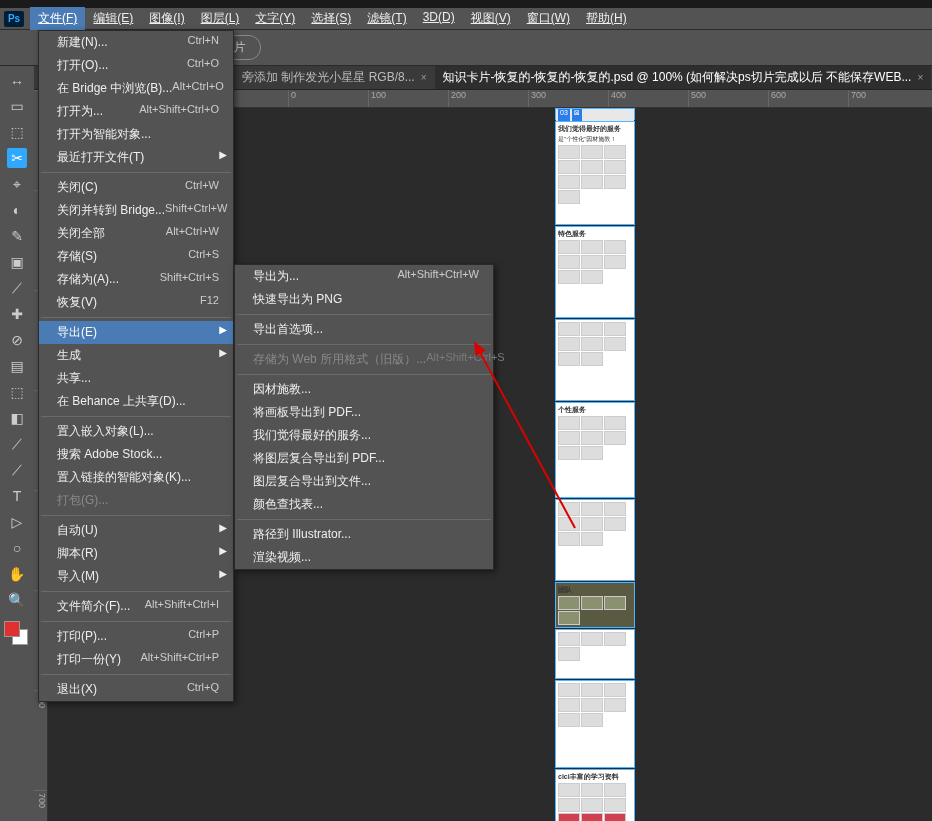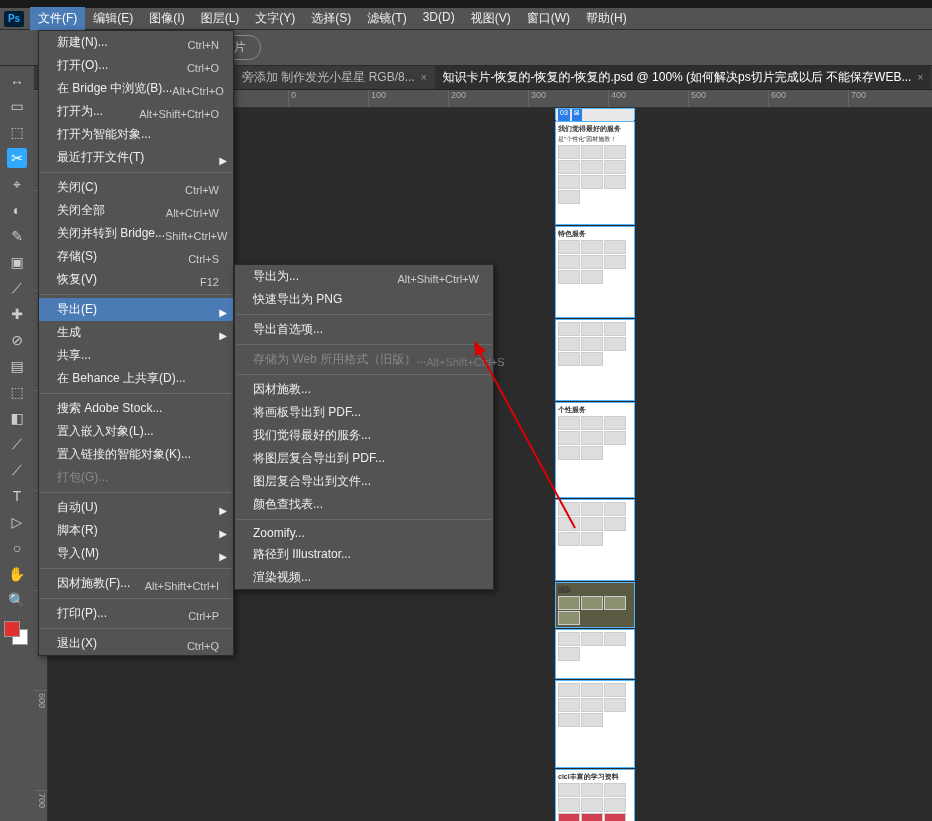--- a/index.html
+++ b/index.html
@@ -1,20 +1,20 @@
 <!DOCTYPE html>
 <html><head>
 <meta charset="utf-8">
 <style>
 * { margin:0; padding:0; box-sizing:border-box; font-family:"Microsoft YaHei",Arial,sans-serif; font-size:12px; }
 body { background:#323232; width:932px; height:821px; overflow:hidden; position:relative; color:#ddd; }
 .topbar { height:8px; background:#1a1a1a; }
 .menubar { background:#535353; height:22px; display:flex; align-items:center; padding-left:4px; border-bottom:1px solid #2a2a2a;}
 .ps-icon { width:20px; height:16px; background:#001e36; color:#31a8ff; font-weight:bold; font-size:10px; display:flex; align-items:center; justify-content:center; border-radius:2px; margin-right:6px;}
-.menubar-item { padding:3px 8px; color:#eee; cursor:default;}
+.menubar-item { padding:3px 8px; color:#eee; cursor:default;text-decoration:underline;}
 .menubar-item.active { background:#4a7bb5; color:#fff; }
 .toolbar-strip { height:36px; background:#535353; display:flex; align-items:center; padding-left:40px; gap:20px; border-bottom:1px solid #2a2a2a;}
 .toolbar-disabled { color:#888; }
 .pill-btn { border:1px solid #888; border-radius:12px; padding:3px 14px; color:#ccc; }
 .left-tools { position:absolute; left:0; top:66px; width:34px; background:#535353; height:755px; display:flex; flex-direction:column; align-items:center; padding-top:4px; gap:6px;}
 .tool-btn { width:20px; height:20px; color:#ccc; display:flex; align-items:center; justify-content:center; cursor:default; font-size:14px;}
 .tool-btn.active { background:#31a8ff; color:#fff; border-radius:2px; padding:1px 2px;}
 .doc-tabs { position:absolute; left:34px; top:66px; right:0; height:24px; background:#3a3a3a; display:flex; align-items:center; padding-left:200px; overflow:hidden; border-bottom:1px solid #222;}
 .doc-tab { padding:4px 8px; color:#bbb; display:flex; align-items:center; gap:6px; white-space:nowrap; font-size:11px;}
 .doc-tab.active { background:#2e2e2e; color:#fff; }
@@ -29,21 +29,21 @@
 .slice-head { height:14px; background:#e8e8e8; font-size:8px; color:#333; padding:0 2px; display:flex; gap:2px;}
 .slice-tag { background:#2b7de9; color:#fff; padding:0 2px; font-size:7px;}
 .slice-body { display:flex; flex-wrap:wrap; padding:2px; gap:1px; font-size:6px; color:#333;}
 .thumb { background:#ddd; border:1px solid #ccc; }
 .color-swatches { position:absolute; left:4px; bottom:200px; width:26px;}
 .swatch-fg { width:16px; height:16px; background:#e03030; border:1px solid #999; position:absolute; z-index:2;}
 .swatch-bg { width:16px; height:16px; background:#fff; border:1px solid #999; position:absolute; left:8px; top:8px;}
 .menu { position:absolute; background:#535353; border:1px solid #2a2a2a; box-shadow:2px 2px 6px rgba(0,0,0,0.5);}
 .menu-file { left:38px; top:30px; width:196px; }
 .menu-export { left:234px; top:264px; width:260px; }
-.menu-row { display:flex; align-items:flex-end; justify-content:space-between; padding:3px 14px 3px 18px; color:#eee; white-space:nowrap; position:relative;}
+.menu-row { display:flex; align-items:flex-start; justify-content:space-between; padding:3px 14px 3px 18px; color:#eee; white-space:nowrap; position:relative;}
 .menu-row.disabled { color:#8a8a8a; }
 .menu-row.highlight { background:#4a7bb5; color:#fff;}
 .menu-row .shortcut { color:#ccc; font-size:11px; }
 .menu-row.disabled .shortcut { color:#7a7a7a; }
 .menu-sep { height:1px; background:#6a6a6a; margin:3px 2px;}
 .submenu-arrow { position:absolute; right:6px; font-size:10px;}
 .arrow-ann { position:absolute; left:465px; top:338px; width:120px; height:200px; pointer-events:none;}
 .arrow-ann svg { overflow:visible; }
 </style>
 </head>
@@ -282,56 +282,60 @@
     <div class="menu-row">
       <span>最近打开文件(T)</span>
       <span class="submenu-arrow">▶</span>
     </div>
     <div class="menu-sep"></div>
     <div class="menu-row">
       <span>关闭(C)</span>
       <span class="shortcut">Ctrl+W</span>
     </div>
     <div class="menu-row">
+      <span>关闭并转到 Bridge...</span>
+      <span class="shortcut">Shift+Ctrl+W</span>
+    </div>
+    <div class="menu-row">
       <span>关闭全部</span>
       <span class="shortcut">Alt+Ctrl+W</span>
     </div>
     <div class="menu-row">
-      <span>关闭并转到 Bridge...</span>
-      <span class="shortcut">Shift+Ctrl+W</span>
-    </div>
-    <div class="menu-row">
       <span>存储(S)</span>
       <span class="shortcut">Ctrl+S</span>
     </div>
     <div class="menu-row">
+      <span>存储为(A)...</span>
+      <span class="shortcut">Shift+Ctrl+S</span>
+    </div>
+    <div class="menu-row">
       <span>恢复(V)</span>
       <span class="shortcut">F12</span>
     </div>
     <div class="menu-sep"></div>
     <div class="menu-row highlight">
       <span>导出(E)</span>
       <span class="submenu-arrow">▶</span>
     </div>
     <div class="menu-row">
       <span>生成</span>
       <span class="submenu-arrow">▶</span>
     </div>
     <div class="menu-row">
       <span>共享...</span>
     </div>
     <div class="menu-row">
       <span>在 Behance 上共享(D)...</span>
     </div>
     <div class="menu-sep"></div>
     <div class="menu-row">
+      <span>置入嵌入对象(L)...</span>
+    </div>
+    <div class="menu-row">
       <span>搜索 Adobe Stock...</span>
-    </div>
-    <div class="menu-row">
-      <span>置入嵌入对象(L)...</span>
     </div>
     <div class="menu-row">
       <span>置入链接的智能对象(K)...</span>
     </div>
     <div class="menu-row disabled">
       <span>打包(G)...</span>
     </div>
     <div class="menu-sep"></div>
     <div class="menu-row">
       <span>自动(U)</span>
@@ -340,27 +344,31 @@
     <div class="menu-row">
       <span>脚本(R)</span>
       <span class="submenu-arrow">▶</span>
     </div>
     <div class="menu-row">
       <span>导入(M)</span>
       <span class="submenu-arrow">▶</span>
     </div>
     <div class="menu-sep"></div>
     <div class="menu-row">
-      <span>因材施教(F)...</span>
+      <span>文件简介(F)...</span>
       <span class="shortcut">Alt+Shift+Ctrl+I</span>
     </div>
     <div class="menu-sep"></div>
     <div class="menu-row">
       <span>打印(P)...</span>
       <span class="shortcut">Ctrl+P</span>
+    </div>
+    <div class="menu-row">
+      <span>打印一份(Y)</span>
+      <span class="shortcut">Alt+Shift+Ctrl+P</span>
     </div>
     <div class="menu-sep"></div>
     <div class="menu-row">
       <span>退出(X)</span>
       <span class="shortcut">Ctrl+Q</span>
     </div>
   </div>
 <div class="menu menu-export" id="exportMenu">
     <div class="menu-row">
       <span>导出为...</span>
@@ -391,23 +399,20 @@
     <div class="menu-row">
       <span>将图层复合导出到 PDF...</span>
     </div>
     <div class="menu-row">
       <span>图层复合导出到文件...</span>
     </div>
     <div class="menu-row">
       <span>颜色查找表...</span>
     </div>
     <div class="menu-sep"></div>
-    <div class="menu-row">
-      <span>Zoomify...</span>
-    </div>
     <div class="menu-row">
       <span>路径到 Illustrator...</span>
     </div>
     <div class="menu-row">
       <span>渲染视频...</span>
     </div>
   </div>
 
 <div class="arrow-ann">
   <svg width="120" height="200">

